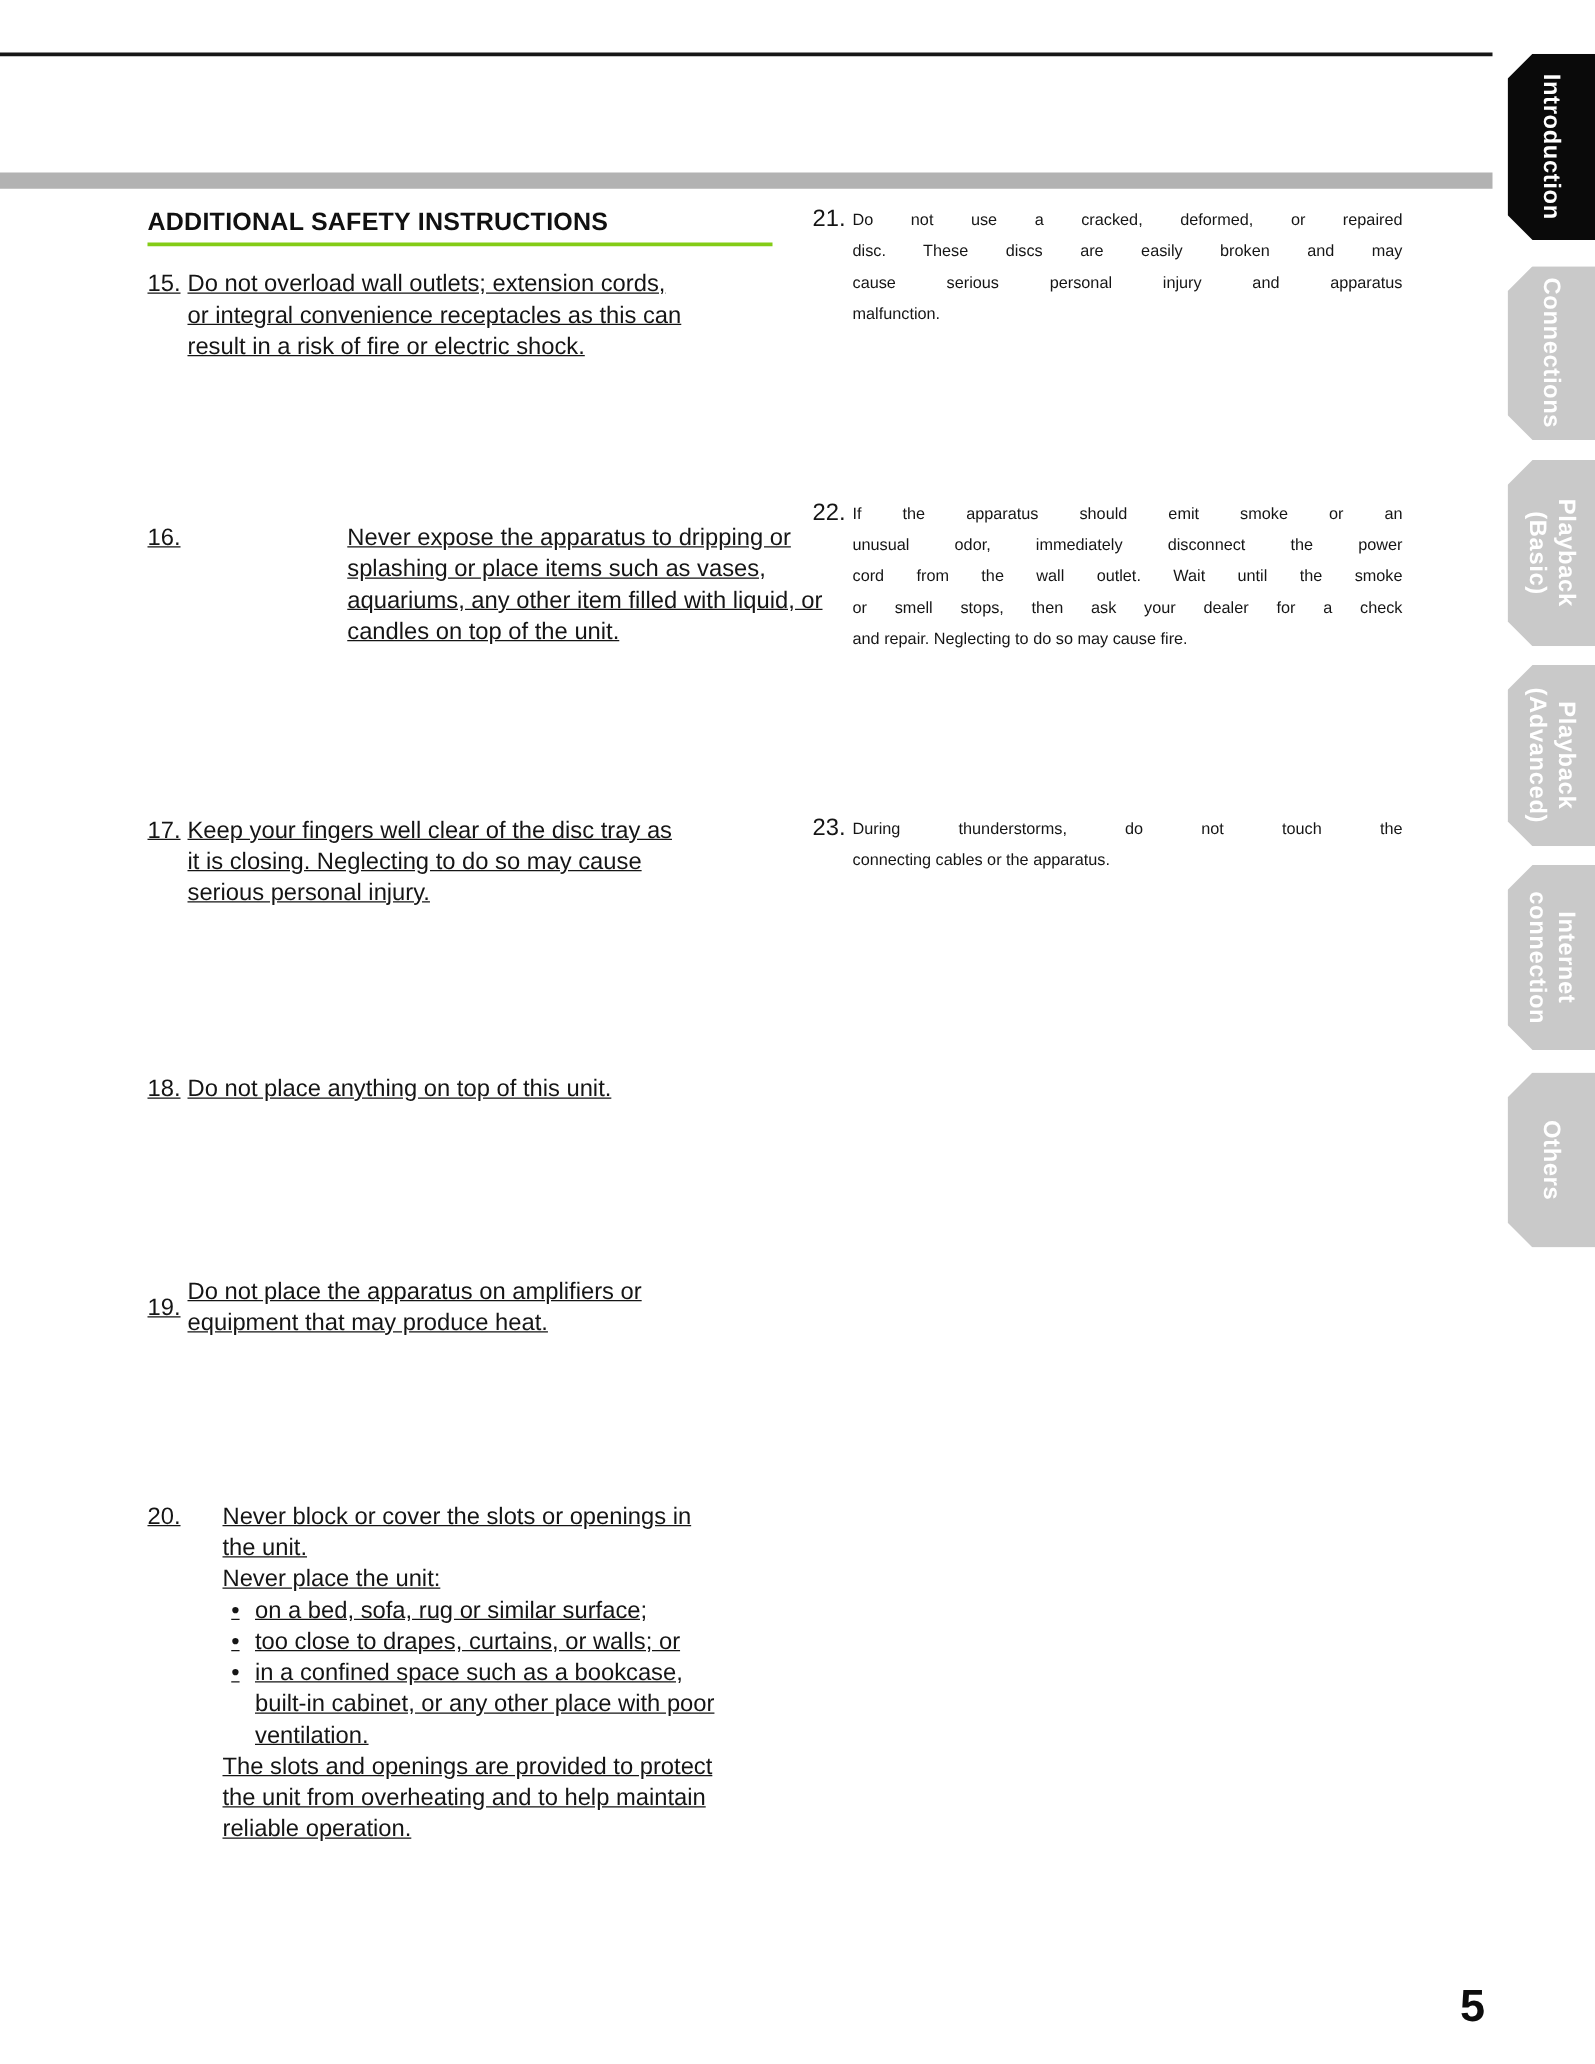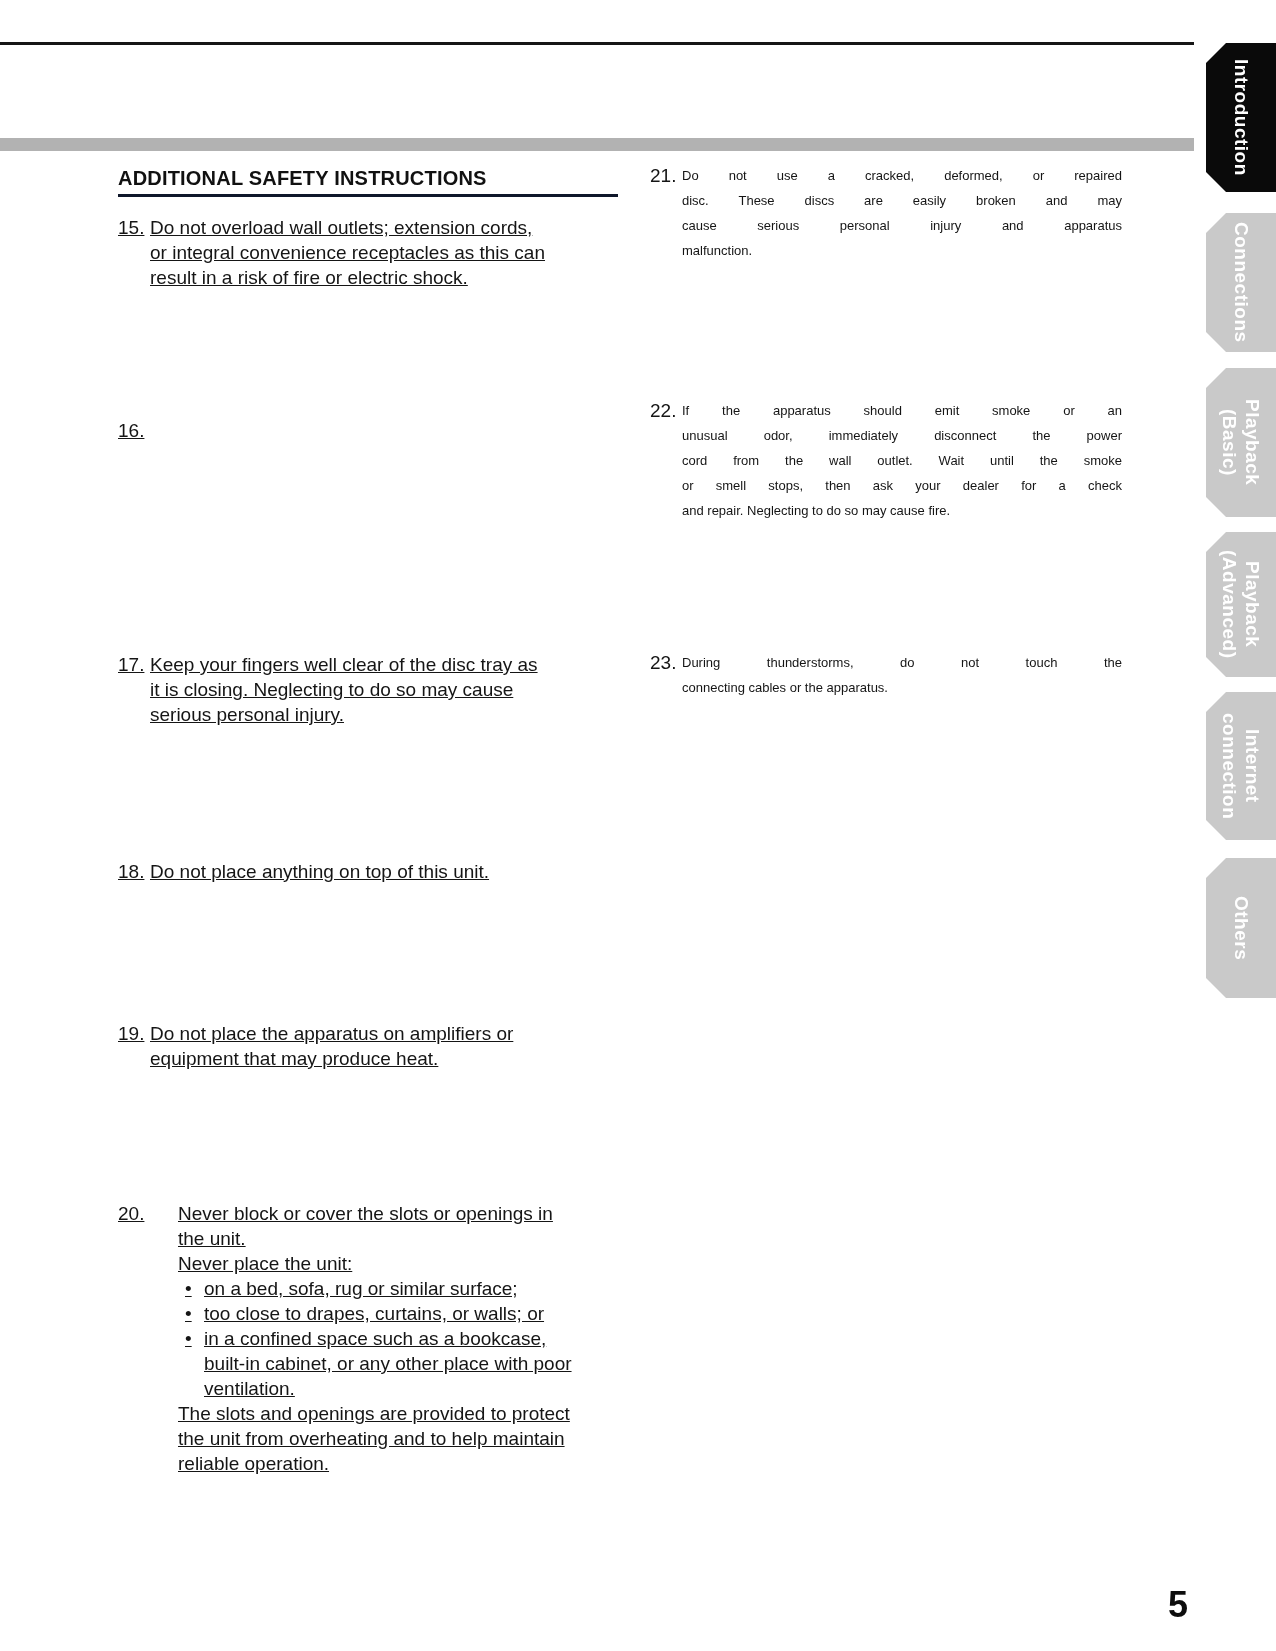--- a/index.html
+++ b/index.html
@@ -10,34 +10,34 @@
   }
 
   
   .top-rule  { position:absolute; left:0; top:42px;  width:1194px; height:3px;  background:#161616; }
   .gray-rule { position:absolute; left:0; top:138px; width:1194px; height:13px; background:#b2b2b2; }
 
   
   .heading {
     position:absolute; left:118px; top:166px; width:500px;
     font-size:20px; font-weight:bold; line-height:24px; letter-spacing:0.2px;
-    color:#111; border-bottom:3px solid #0f172a; padding-bottom:4px;
+    color:#111; border-bottom:3px solid #84cc16; padding-bottom:4px;
   }
 
   
   .item { position:absolute; display:flex; font-size:19px; line-height:25px; color:#151515; }
   .item .num { flex:0 0 32px; width:32px; }
   .txt { white-space:pre-line; }
 
   .li { left:118px; width:540px;text-decoration:underline; }
   #li15 { top:215px; }
   #li16 { top:418px;justify-content:space-between; }
   #li17 { top:652px; }
   #li18 { top:859px; }
-  #li19 { top:1021px; }
+  #li19 { top:1021px;align-items:center; }
   #li20 { top:1201px;justify-content:space-between; }
 
   .ri { left:650px; width:475px; }
   #ri21 { top:163px; }
   #ri22 { top:398px; }
   #ri23 { top:650px; }
   .rtxt { width:440px; font-size:13px; }
   .rtxt .ln { min-height:25px; }
   .rtxt .jl { text-align:justify; text-align-last:justify; }
 
@@ -84,20 +84,24 @@
 
   <div class="item li" id="li15">
     <span class="num">15.</span>
     <div class="txt">Do not overload wall outlets; extension cords,
 or integral convenience receptacles as this can
 result in a risk of fire or electric shock.</div>
   </div>
 
   <div class="item li" id="li16">
     <span class="num">16.</span>
+    <div class="txt">Never expose the apparatus to dripping or
+splashing or place items such as vases,
+aquariums, any other item filled with liquid, or
+candles on top of the unit.</div>
   </div>
 
   <div class="item li" id="li17">
     <span class="num">17.</span>
     <div class="txt">Keep your fingers well clear of the disc tray as
 it is closing. Neglecting to do so may cause
 serious personal injury.</div>
   </div>
 
   <div class="item li" id="li18">

